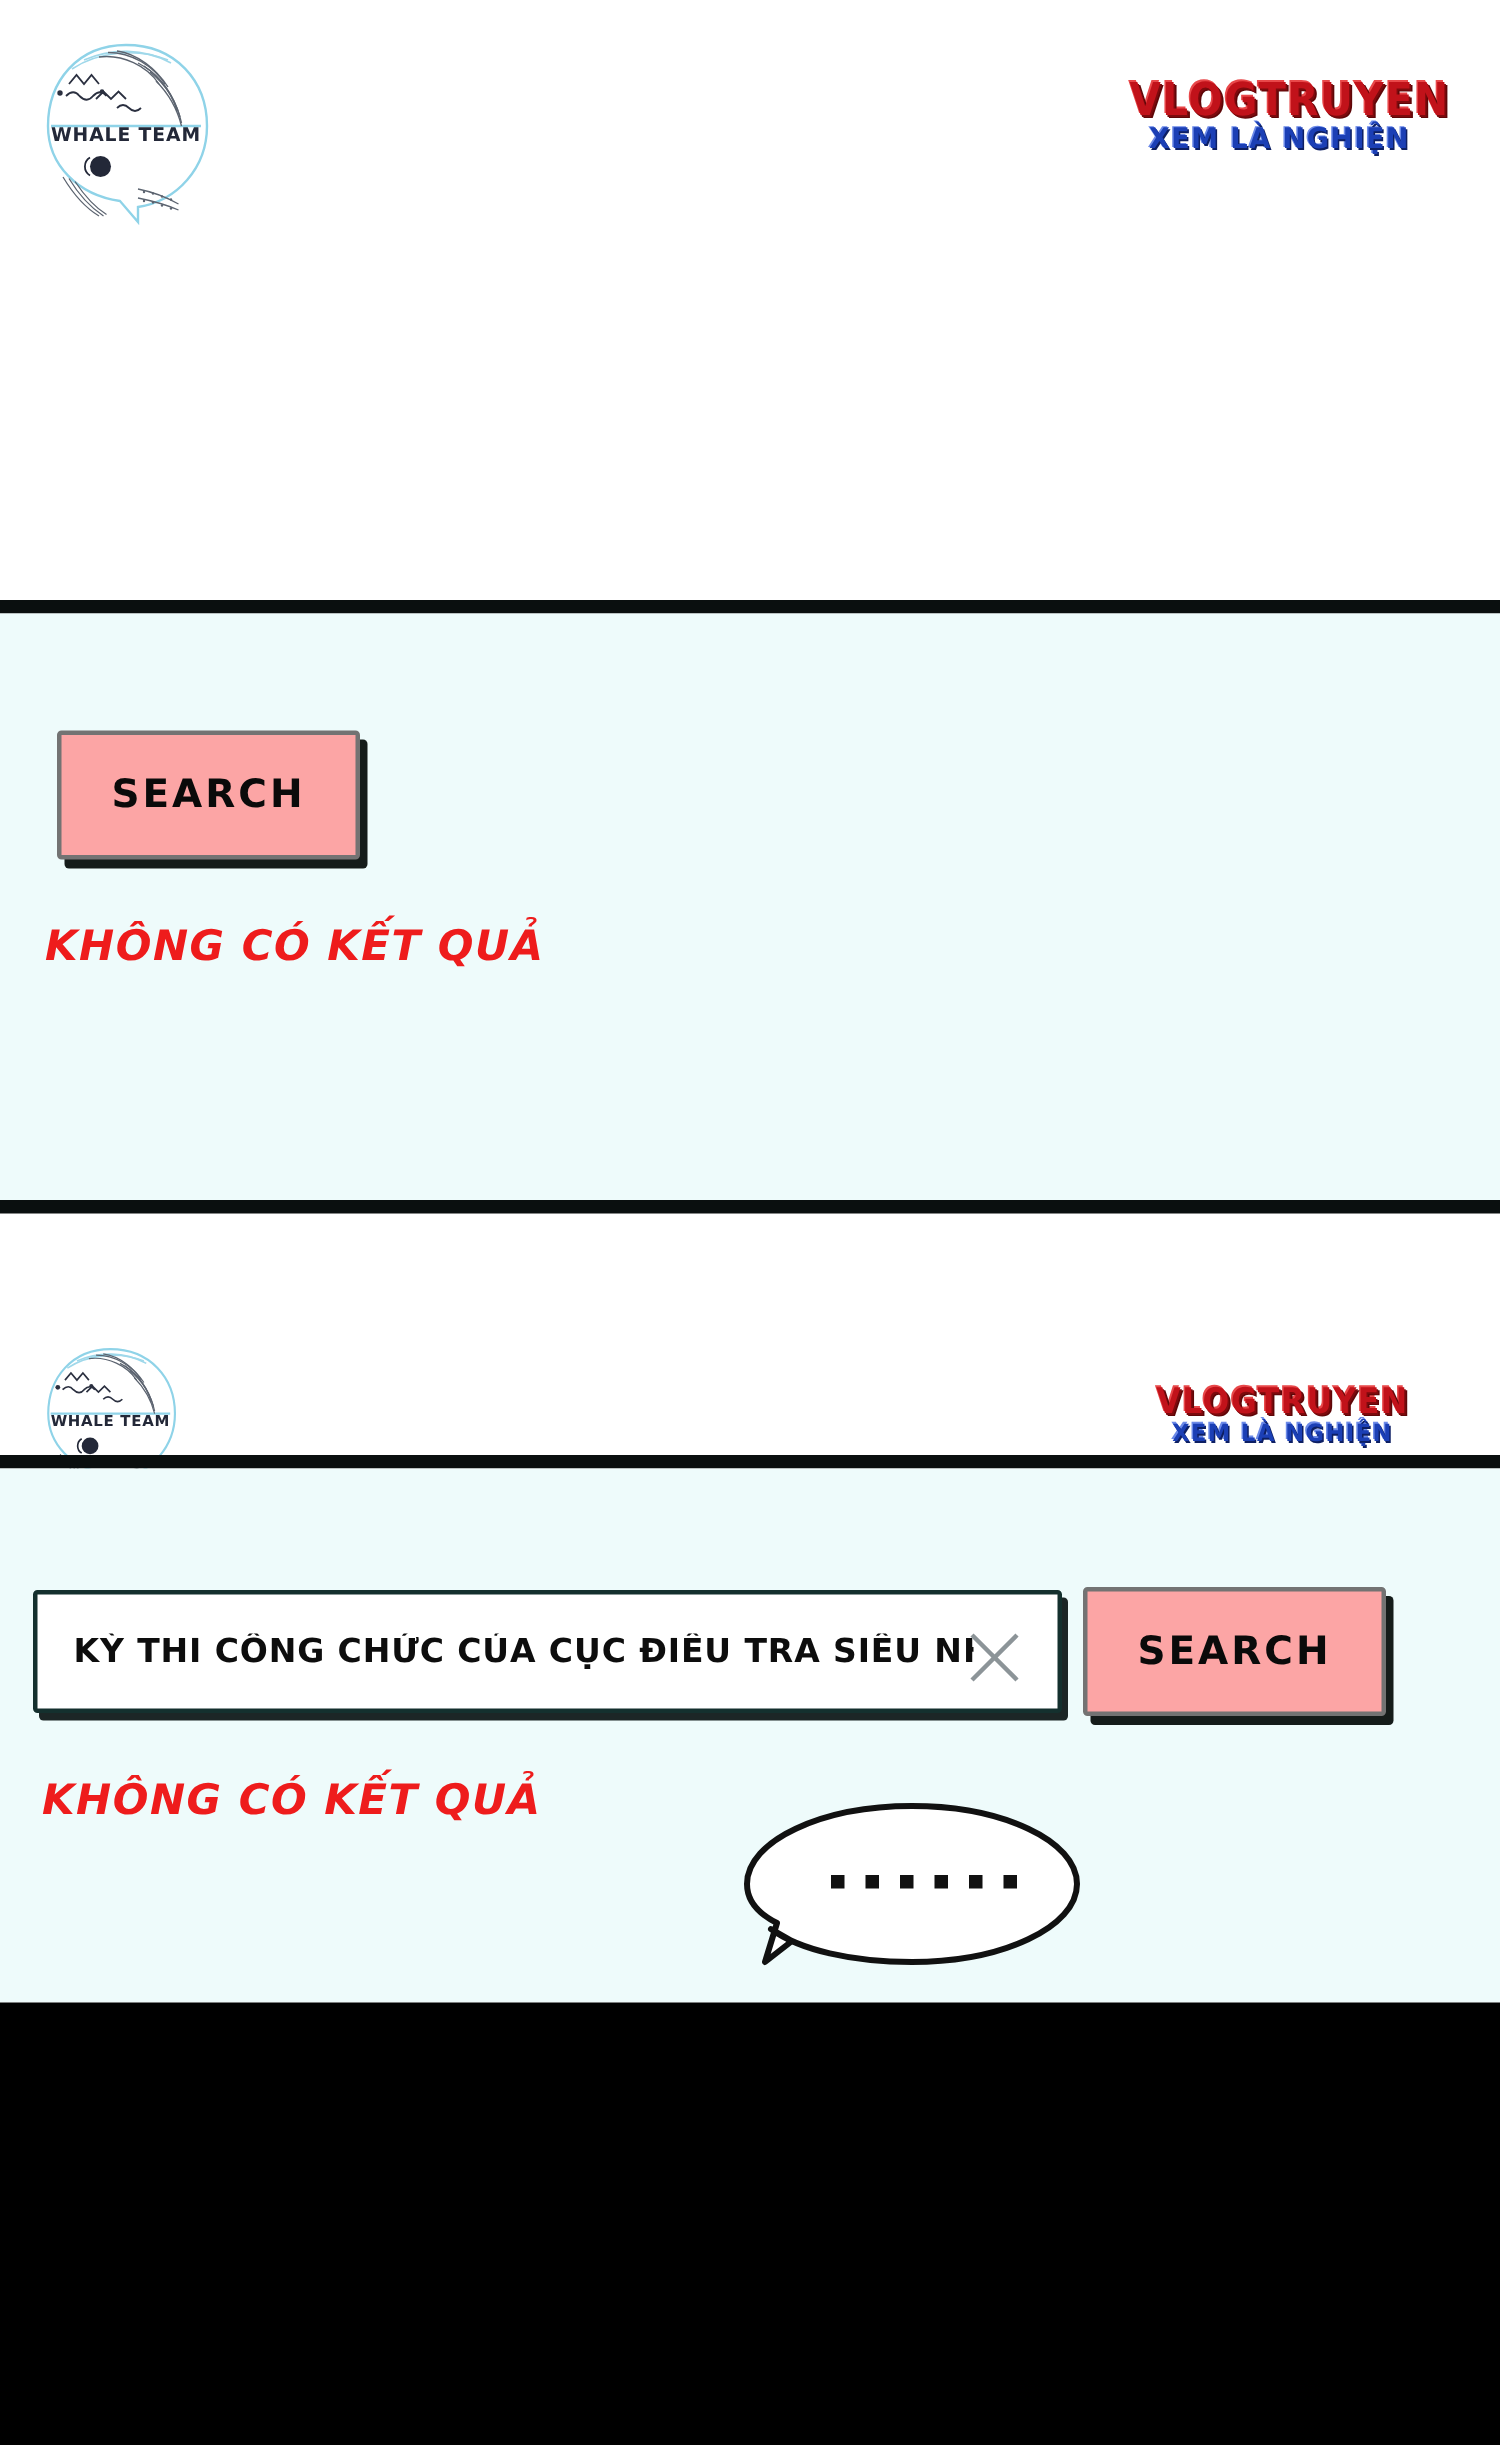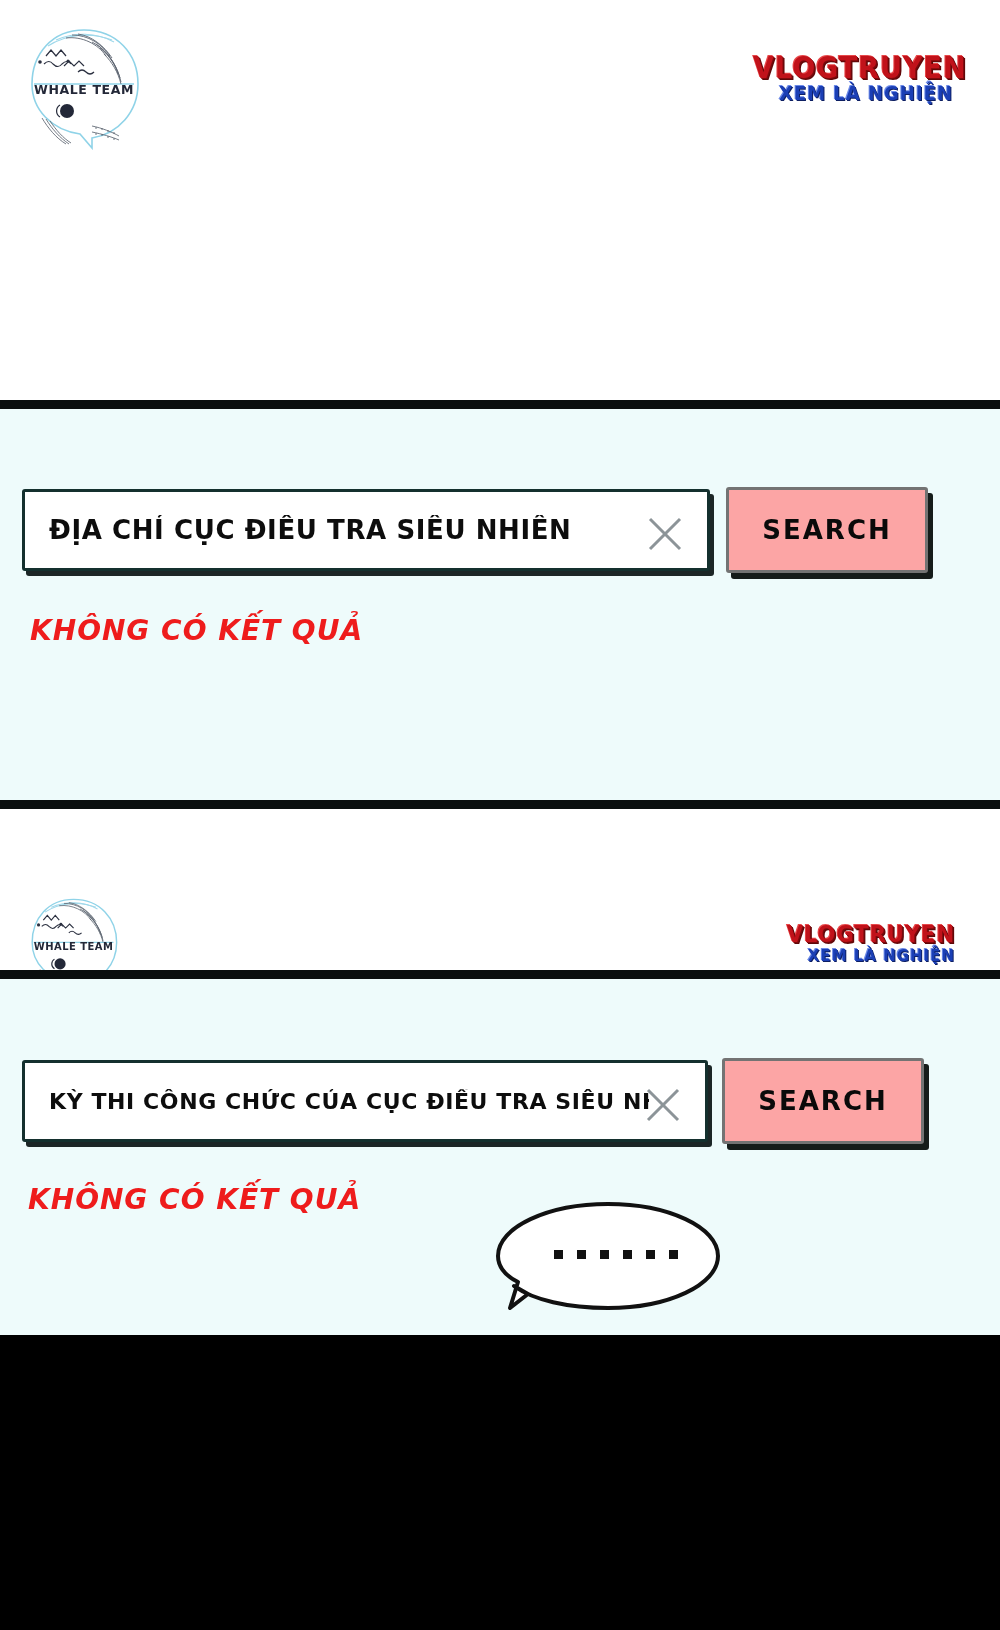--- a/index.html
+++ b/index.html
@@ -48,21 +48,21 @@
   
   .whale-logo {
     position: absolute;
     pointer-events: none;
   }
   .whale-logo svg { display: block; }
 
   
   .vlog-mark {
     position: absolute;
-    text-align: right;
+    text-align: center;
     line-height: 1;
     user-select: none;
   }
   .vlog-top {
     font-family: "DejaVu Sans", sans-serif;
     font-weight: 700;
     color: #c1121a;
     letter-spacing: 1px;
     text-shadow:
        1px 1px 0 #7d0a0d,
@@ -215,29 +215,20 @@
 
   <div class="vlog-mark" style="left:753px; top:52px; width:200px;">
     <div class="vlog-top" style="font-size:27px;">VLOGTRUYEN</div>
     <div class="vlog-bottom" style="font-size:18px; margin-top:5px;">XEM LÀ NGHIỆN</div>
   </div>
 
   <div class="divider" style="top:400px;"></div>
   <div class="panel-mint" style="top:409px; height:391px;"></div>
 
   <div class="search-row" style="left:22px; top:487px;">
-    <div class="search-field" style="width:688px; height:82px;">
-      <span class="search-text" style="font-size:26px; margin-left:24px; max-width:590px;">ĐỊA CHỈ CỤC ĐIỀU TRA SIÊU NHIÊN</span>
-      <span class="clear-icon" style="right:22px; top:22px;">
-        <svg width="40" height="40" viewBox="0 0 40 40" aria-hidden="true">
-          <line x1="5" y1="5" x2="35" y2="35" stroke="#8c9498" stroke-width="3"></line>
-          <line x1="35" y1="5" x2="5" y2="35" stroke="#8c9498" stroke-width="3"></line>
-        </svg>
-      </span>
-    </div>
     <div class="search-btn" style="width:202px; height:86px; margin-left:16px;">
       <span class="search-btn-label" style="font-size:26px;">SEARCH</span>
     </div>
   </div>
 
   <div class="no-result" style="left:30px; top:614px; font-size:28px;">KHÔNG CÓ KẾT QUẢ</div>
 
   <div class="panel-white" style="top:800px; height:170px;"></div>
   <div class="divider" style="top:800px;"></div>
 

